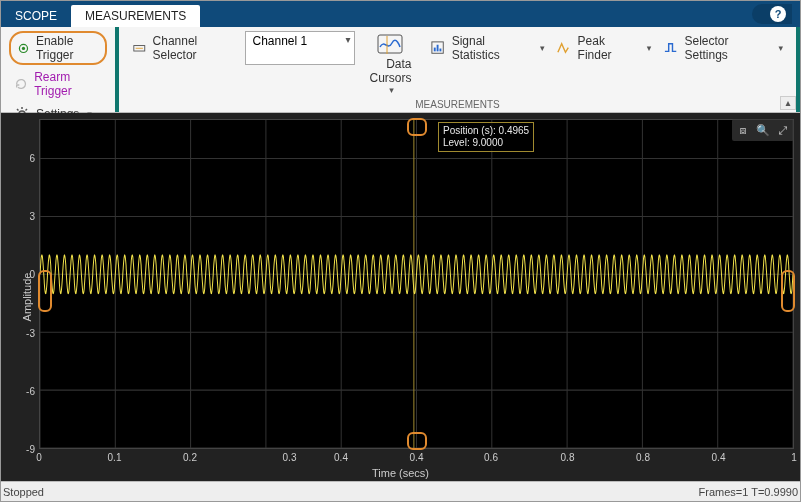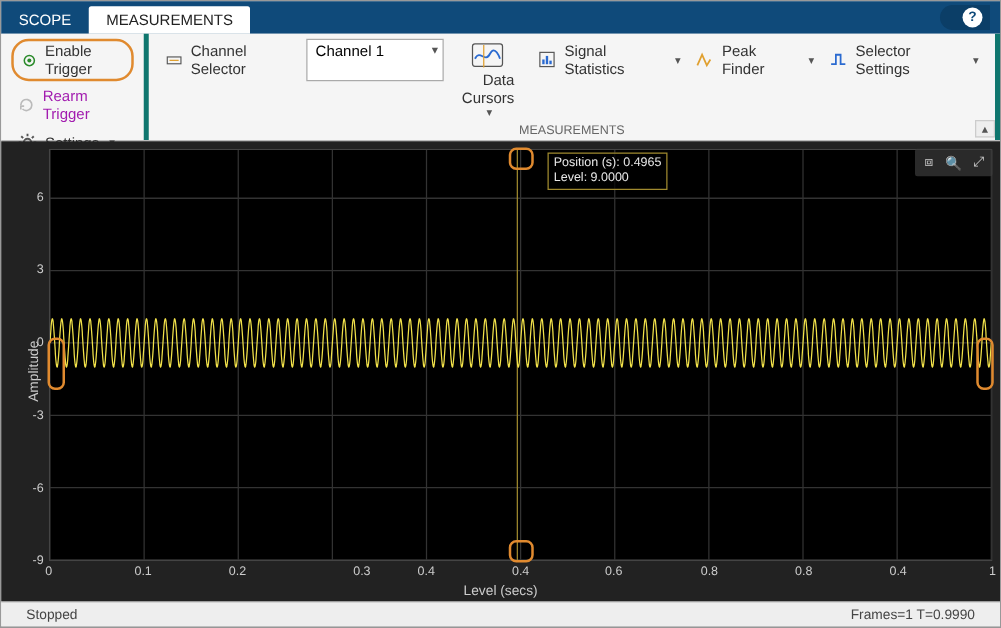--- a/index.html
+++ b/index.html
@@ -47,21 +47,21 @@
 
   svg.plot-svg { width: 100%; height: 100%; display: block; }
   .grid line { stroke: #333; stroke-width: 1; }
   .wave { stroke: #f2e24a; stroke-width: 1; fill: none; }
   .cursor-line { stroke: #a08a2f; stroke-width: 1; }
 
   .marker-box { position: absolute; border: 2px solid #e08a2f; border-radius: 6px; z-index: 4; }
   .readout { position: absolute; border: 1px solid #a08a2f; background: rgba(0,0,0,0.7); color: #e8e8e8; font-size: 10px; padding: 2px 4px; line-height: 1.2; }
 
   
-  .statusbar { height: 20px; background: #eee; border-top: 1px solid #bbb; display: flex; align-items: center; justify-content: space-between; font-size: 11px; color: #444; padding: 0 20px; }
+  .statusbar { height: 20px; background: #eee; border-top: 1px solid #bbb; display: flex; align-items: center; justify-content: space-between; font-size: 11px; color: #444; padding: 0 2px; }
 </style>
 </head>
 <body>
 
 <div class="app">
 
   <div class="tabbar">
     <div class="tab">SCOPE</div>
     <div class="tab active">MEASUREMENTS</div>
     <div class="help-badge">
@@ -184,21 +184,21 @@
   </div>
 
   <div class="plotwrap">
     <div class="plot-tools">
       <div class="tool">⧈</div>
       <div class="tool">🔍</div>
       <div class="tool">⤢</div>
     </div>
 
     <div class="ylabel">Amplitude</div>
-    <div class="xlabel">Level (secs)</div>
+    <div class="xlabel">Time (secs)</div>
 
     <div class="plot">
       <svg class="plot-svg" viewBox="0 0 755 320" preserveAspectRatio="none">
         <g class="grid">
             <line x1="0" y1="0" x2="0" y2="320"></line>
             <line x1="75.5" y1="0" x2="75.5" y2="320"></line>
             <line x1="151" y1="0" x2="151" y2="320"></line>
             <line x1="226.5" y1="0" x2="226.5" y2="320"></line>
             <line x1="302" y1="0" x2="302" y2="320"></line>
             <line x1="377.5" y1="0" x2="377.5" y2="320"></line>

